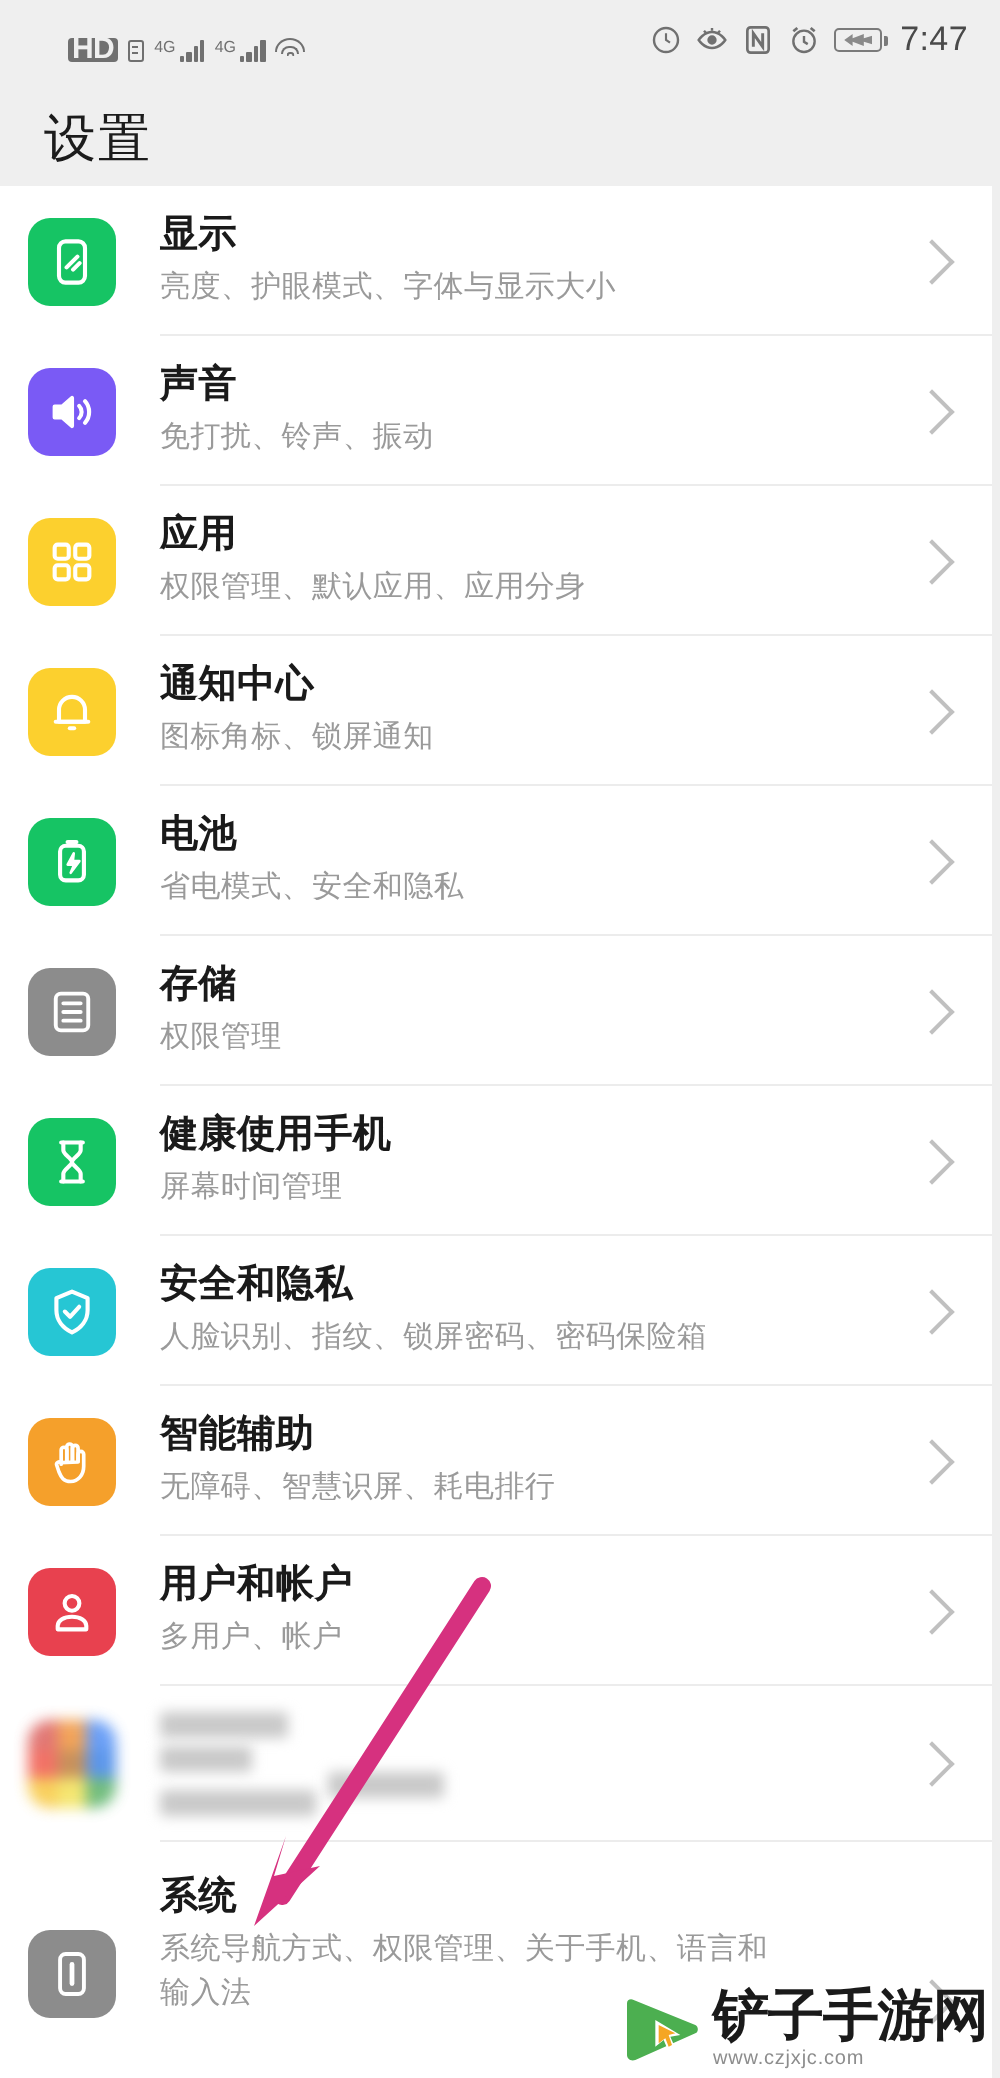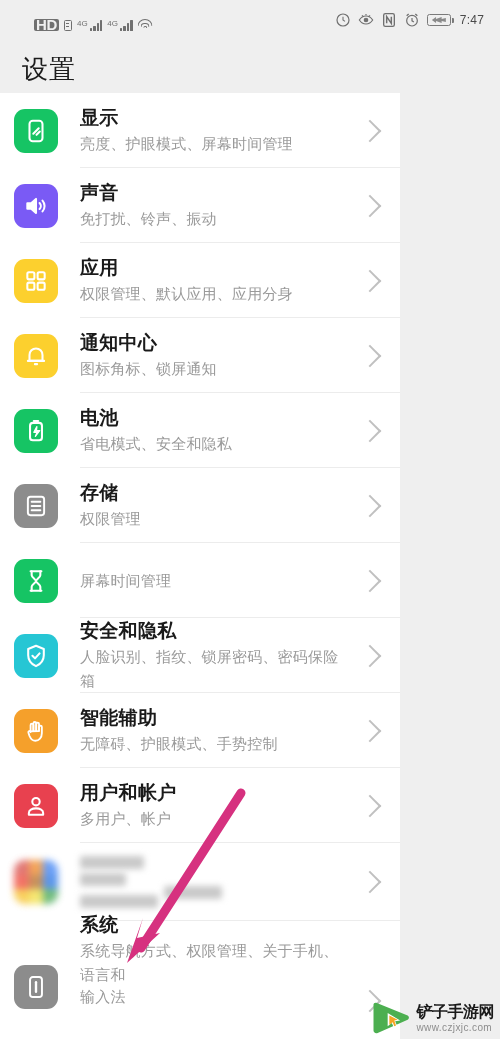--- a/index.html
+++ b/index.html
@@ -19,21 +19,21 @@
   
   .statusbar {
     position: absolute; top: 0; left: 0;
     width: 500px; height: 40px;
     display: flex; align-items: center;
     padding: 0 16px;
     color: #6b6b6b;
   }
   .sb-left { display: flex; align-items: flex-end; gap: 5px; height: 22px; padding-left: 18px; }
   .sb-right { margin-left: auto; display: flex; align-items: center; gap: 7px; }
-  .sb-time { font-size: 12px; color: #4a4a4a; letter-spacing: .2px; margin-left: 2px; }
+  .sb-time { font-size: 17px; color: #4a4a4a; letter-spacing: .2px; margin-left: 2px; }
 
   .hd-badge {
     background: #707070; color: #efefef;
     font-size: 15px; font-weight: bold;
     padding: 1px 2px; border-radius: 2px;
     line-height: 10px; letter-spacing: -.3px;
   }
   .simbox {
     width: 8px; height: 11px; border: 1.4px solid #707070;
     border-radius: 1.5px; position: relative;
@@ -81,21 +81,21 @@
   
   .title {
     position: absolute; top: 52px; left: 22px;
     font-size: 26px; color: #1c1c1c; font-weight: 500;
     letter-spacing: 1px;
   }
 
   
   .list {
     position: absolute; top: 93px; left: 0;
-    width: 400px; height: 946px;
+    width: 496px; height: 946px;
     background: #ffffff;
     overflow: hidden;
   }
   .row {
     position: relative;
     display: flex; align-items: center;
     height: 75px;
     padding: 0 22px 0 14px;
   }
   .row.tall { height: 88px; align-items: flex-end; padding-top: 14px; }
@@ -146,21 +146,21 @@
   .arrow { position: absolute; left: 0; top: 0; width: 500px; height: 1039px; pointer-events: none; }
 
   
   .watermark {
     position: absolute; right: 6px; bottom: 4px;
     display: flex; align-items: center; gap: 6px;
   }
   .wm-logo { width: 40px; height: 34px; position: relative; }
   .wm-text { display: flex; flex-direction: column; line-height: 1; }
   .wm-name {
-    font-size: 16px; font-weight: bold; color: #1a1a1a;
+    font-size: 28px; font-weight: bold; color: #1a1a1a;
     letter-spacing: -.5px;
   }
   .wm-url { font-size: 10px; color: #8d8d8d; letter-spacing: .4px; margin-top: 3px; }
 </style>
 </head>
 <body>
 
 <div id="screen">
 
   <div class="statusbar">
@@ -231,21 +231,21 @@
 
     <div class="row">
       <div class="row-icon" style="background:#16c464">
         <svg viewBox="0 0 24 24" fill="none" stroke="#fff" stroke-width="1.9" stroke-linecap="round">
           <rect x="6" y="2.5" width="12" height="19" rx="3"></rect>
           <path d="M9.5 14.5 14.5 9.5M12.5 15.5 15.5 12.5"></path>
         </svg>
       </div>
       <div class="row-text">
         <div class="row-title">显示</div>
-        <div class="row-sub">亮度、护眼模式、屏幕时间管理</div>
+        <div class="row-sub">亮度、护眼模式、字体与显示大小</div>
       </div>
       <span class="chev"></span>
       <span class="divider"></span>
     </div>
 
     <div class="row">
       <div class="row-icon" style="background:#7a5af5">
         <svg viewBox="0 0 24 24" fill="none" stroke="#fff" stroke-width="1.9" stroke-linejoin="round" stroke-linecap="round">
           <path d="M4 9.5h3.5L12 5.5v13L7.5 14.5H4z" fill="#fff"></path>
           <path d="M15.3 9.2a4 4 0 0 1 0 5.6M18 7a7.5 7.5 0 0 1 0 10"></path>
@@ -325,20 +325,21 @@
 
     <div class="row">
       <div class="row-icon" style="background:#16c464">
         <svg viewBox="0 0 24 24" fill="none" stroke="#fff" stroke-width="1.9" stroke-linejoin="round" stroke-linecap="round">
           <path d="M7 3h10M7 21h10"></path>
           <path d="M8 3v3.6c0 2 4 3.8 4 5.4 0-1.6 4-3.4 4-5.4V3"></path>
           <path d="M8 21v-3.6c0-2 4-3.8 4-5.4 0 1.6 4 3.4 4 5.4V21"></path>
         </svg>
       </div>
       <div class="row-text">
+        <div class="row-title">健康使用手机</div>
         <div class="row-sub">屏幕时间管理</div>
       </div>
       <span class="chev"></span>
       <span class="divider"></span>
     </div>
 
     <div class="row">
       <div class="row-icon" style="background:#26c6d4">
         <svg viewBox="0 0 24 24" fill="none" stroke="#fff" stroke-width="1.9" stroke-linejoin="round" stroke-linecap="round">
           <path d="M12 2.6 4.8 5.6v5.6c0 4.6 3 8.2 7.2 10.2 4.2-2 7.2-5.6 7.2-10.2V5.6z"></path>
@@ -357,21 +358,21 @@
       <div class="row-icon" style="background:#f5a02b">
         <svg viewBox="0 0 24 24" fill="none" stroke="#fff" stroke-width="1.7" stroke-linejoin="round" stroke-linecap="round">
           <path d="M7 13V6.5a1.3 1.3 0 0 1 2.6 0V12"></path>
           <path d="M9.6 11.6V5a1.3 1.3 0 0 1 2.6 0v6.4"></path>
           <path d="M12.2 11.6V5.6a1.3 1.3 0 0 1 2.6 0v6"></path>
           <path d="M14.8 12V8.4a1.3 1.3 0 0 1 2.6 0V14c0 4-2.6 7-6 7s-4.4-2-5.4-4.4L5 13.6c-.5-1.1.9-2.2 1.9-1.3z"></path>
         </svg>
       </div>
       <div class="row-text">
         <div class="row-title">智能辅助</div>
-        <div class="row-sub">无障碍、护眼模式、手势控制</div>
+        <div class="row-sub">无障碍、智慧识屏、耗电排行</div>
       </div>
       <span class="chev"></span>
       <span class="divider"></span>
     </div>
 
     <div class="row">
       <div class="row-icon" style="background:#e8414f">
         <svg viewBox="0 0 24 24" fill="none" stroke="#fff" stroke-width="1.9" stroke-linejoin="round" stroke-linecap="round">
           <circle cx="12" cy="8" r="3.4"></circle>
           <path d="M5.4 20v-1.6c0-2.6 2.9-4.2 6.6-4.2s6.6 1.6 6.6 4.2V20z"></path>

